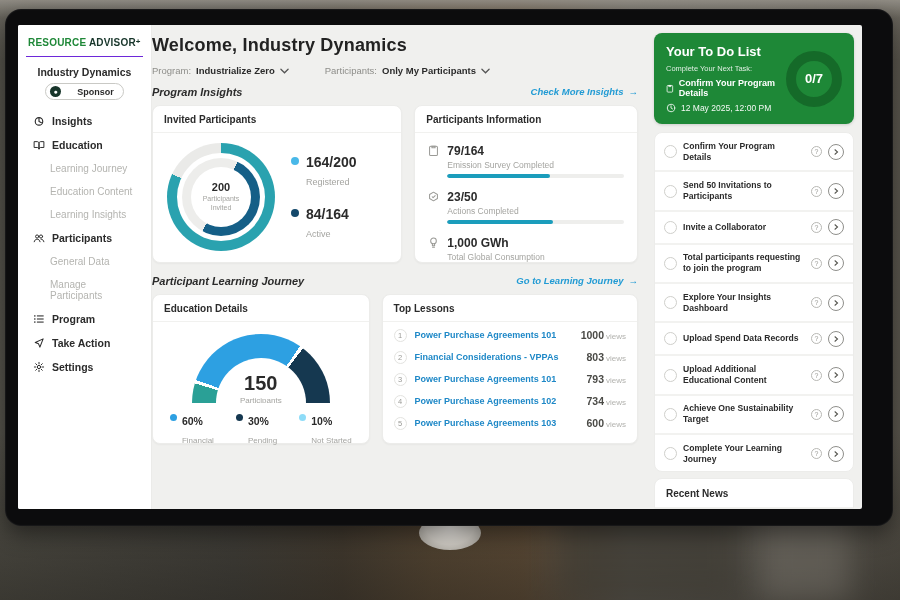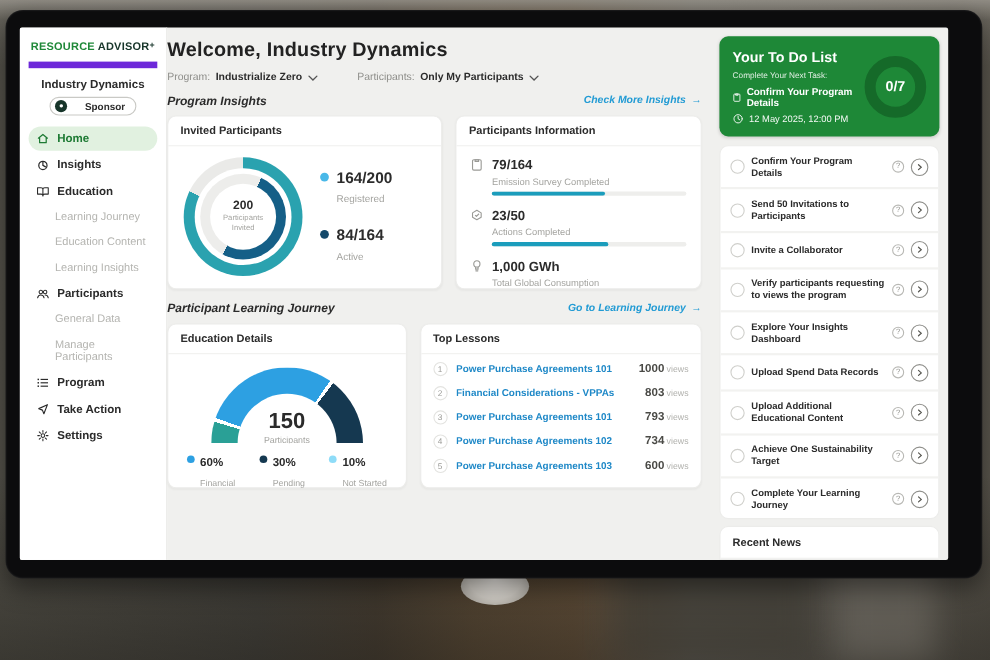--- a/index.html
+++ b/index.html
@@ -18,21 +18,21 @@
   
   .stand-neck { position:absolute; left:419px; top:516px; width:62px; height:34px; border-radius:50%;
     background:radial-gradient(ellipse at 50% 30%, #efece7 0%, #cfcbc4 55%, #8f8b83 100%); z-index:1; }
   .monitor { position:absolute; left:5px; top:9px; width:888px; height:517px; background:#0c0c0d;
     border-radius:16px; z-index:2; box-shadow:0 8px 22px rgba(0,0,0,.45), inset 0 0 2px rgba(255,255,255,.18); }
   .screen { position:absolute; left:13px; top:16px; width:844px; height:484px; background:#f0f0ee;
     border-radius:2px; overflow:hidden; display:flex; }
 
   
   .sidebar { width:134px; background:#fff; border-right:1px solid #ebebe9; padding:10px 8px; flex:none; }
-  .logo { font-size:10px; font-weight:bold; letter-spacing:.2px; padding:2px 2px 8px; border-bottom:6px solid #6d28d9; }
+  .logo { font-size:10px; font-weight:bold; letter-spacing:.2px; padding:2px 2px 8px; border-bottom:1px solid #6d28d9; }
   .logo .l1 { color:#1f8838; } .logo .l2 { color:#17352a; } .logo .plus { color:#17352a; font-size:8px; vertical-align:top; }
   .org { text-align:center; font-size:10.5px; font-weight:bold; color:#2b2b2b; margin:9px 0 5px; }
   .sponsor { display:flex; align-items:center; gap:16px; margin:0 auto 10px; width:fit-content;
     border:1px solid #c9c9c5; border-radius:10px; padding:2px 9px 2px 4px; font-size:9px; font-weight:bold; color:#2b2b2b; background:#fff; }
   .sponsor .dot { width:11px; height:11px; border-radius:50%; background:#17352a; color:#fff; display:flex; align-items:center; justify-content:center; font-size:7px; }
   .nav-item { display:flex; align-items:center; gap:7px; font-size:10.5px; font-weight:bold; color:#2b2b2b;
     padding:5px 7px; border-radius:12px; margin-bottom:2px; cursor:pointer; }
   .nav-item svg { flex:none; }
   .nav-item.active { background:#e1f1e0; color:#1d7a33; }
   .nav-item.sub { color:#b4b4b0; font-weight:normal; padding-left:24px; font-size:10px; }
@@ -140,26 +140,20 @@
         <div class="logo">
           <span class="l1">RESOURCE</span>
           <span class="l2">ADVISOR</span><span class="plus">+</span>
         </div>
         <div class="org">Industry Dynamics</div>
         <div class="sponsor">
           <span class="dot">●</span>
           <span>Sponsor</span>
         </div>
 
-        <div class="nav-item active">
-          <svg width="12" height="12" viewBox="0 0 16 16" fill="none" stroke="currentColor" stroke-width="1.5" stroke-linecap="round" stroke-linejoin="round">
-              <path d="M2.5 7.5 8 3l5.5 4.5M4 7v6h8V7"></path>
-            </svg>
-          <span>Home</span>
-        </div>
         <div class="nav-item">
           <svg width="12" height="12" viewBox="0 0 16 16" fill="none" stroke="currentColor" stroke-width="1.5" stroke-linecap="round">
               <circle cx="8" cy="8.5" r="5"></circle>
               <path d="M8 4v4.5l3.2 1.8"></path>
             </svg>
           <span>Insights</span>
         </div>
         <div class="nav-item">
           <svg width="12" height="12" viewBox="0 0 16 16" fill="none" stroke="currentColor" stroke-width="1.3" stroke-linejoin="round">
               <path d="M1.5 3.5h4.3c1.2 0 2.2 1 2.2 2.2v7.8c0-1.2-1-2.2-2.2-2.2H1.5zM14.5 3.5h-4.3C9 3.5 8 4.5 8 5.7v7.8c0-1.2 1-2.2 2.2-2.2h4.3z"></path>
@@ -435,21 +429,21 @@
             <span class="tl">Invite a Collaborator</span>
             <span class="help">?</span>
             <span class="go">
                 <svg width="8" height="8" viewBox="0 0 16 16" fill="none" stroke="currentColor" stroke-width="2.2" stroke-linecap="round">
                   <path d="M6 3.5 11 8l-5 4.5"></path>
                 </svg>
               </span>
           </div>
           <div class="task">
             <span class="chk"></span>
-            <span class="tl">Verify participants requesting to views the program</span>
+            <span class="tl">Total participants requesting to join the program</span>
             <span class="help">?</span>
             <span class="go">
                 <svg width="8" height="8" viewBox="0 0 16 16" fill="none" stroke="currentColor" stroke-width="2.2" stroke-linecap="round">
                   <path d="M6 3.5 11 8l-5 4.5"></path>
                 </svg>
               </span>
           </div>
           <div class="task">
             <span class="chk"></span>
             <span class="tl">Explore Your Insights Dashboard</span>

